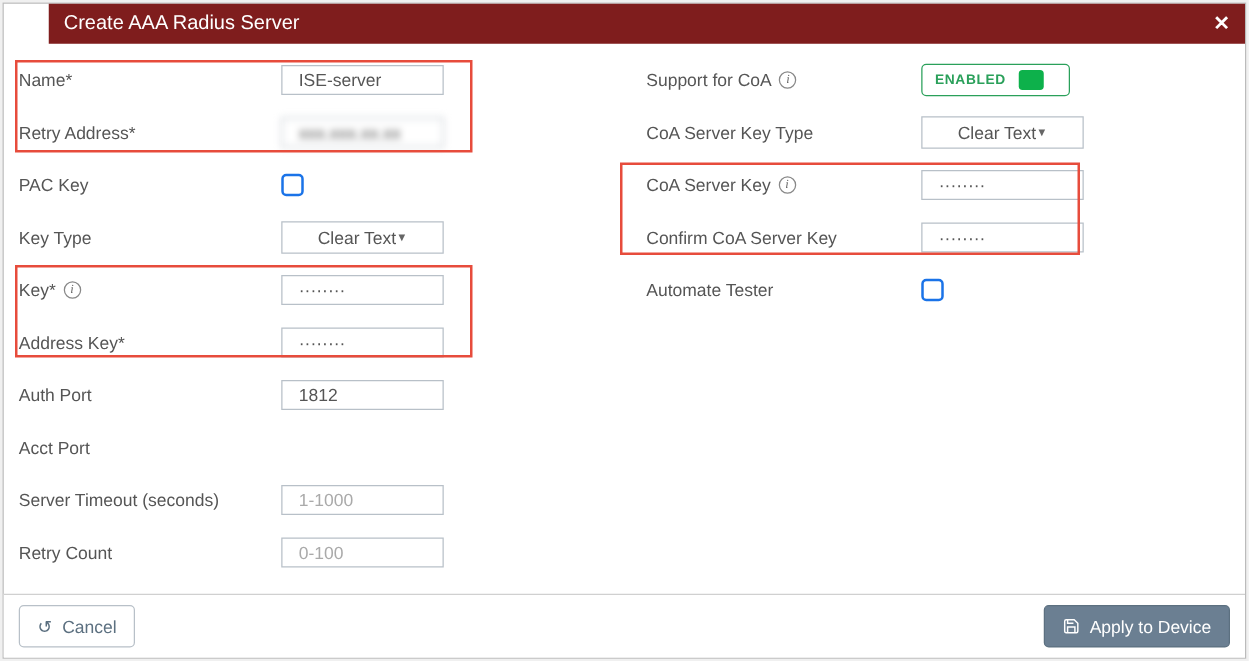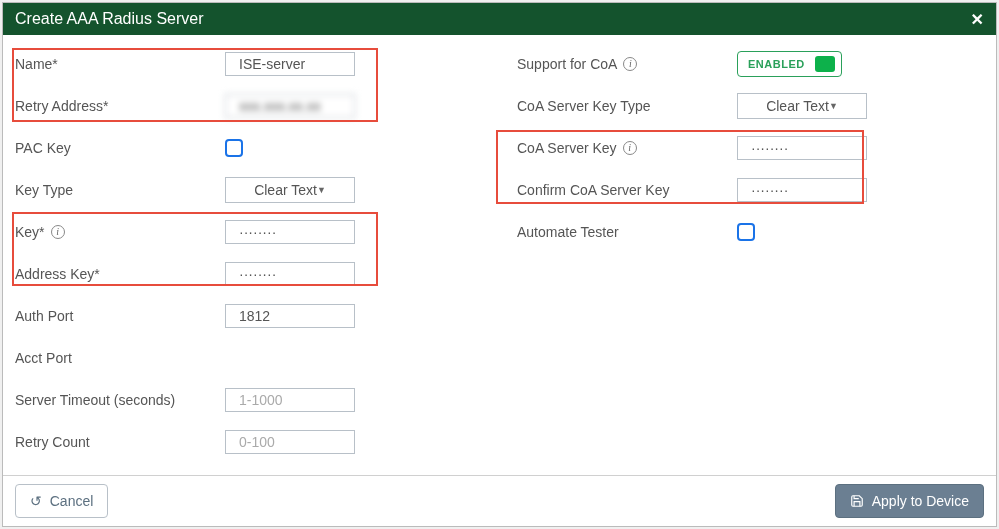--- a/index.html
+++ b/index.html
@@ -16,28 +16,29 @@
   }
   .modal {
     position: absolute;
     left: 2px; top: 2px; right: 2px; bottom: 2px;
     background: #fff;
     border: 1px solid #bbb;
     display: flex;
     flex-direction: column;
   }
   .titlebar {
-    background: #14532d;
+    background: #7f1d1d;
     color: #fff;
     height: 32px;
     display: flex;
     align-items: center;
     padding: 0 12px;
     font-size: 16px;
     justify-content: space-between;
+    margin-left: 36px;
   }
   .titlebar .close {
     cursor: pointer;
     font-size: 16px;
     font-weight: bold;
   }
   .content {
     flex: 1;
     display: flex;
     padding: 16px 12px 8px 12px;
@@ -97,21 +98,21 @@
     border-radius: 4px;
     background: #fff;
     cursor: pointer;
   }
   .enabled-pill {
     height: 26px;
     border: 1px solid #2aa05a;
     border-radius: 4px;
     display: inline-flex;
     align-items: center;
-    padding: 0 6px 0 10px;
+    padding: 0 20px 0 10px;
     gap: 10px;
     color: #2aa05a;
     font-size: 11px;
     font-weight: 600;
     letter-spacing: 0.5px;
     cursor: pointer;
   }
   .enabled-pill .sw {
     width: 20px; height: 16px;
     background: #0db14b;

